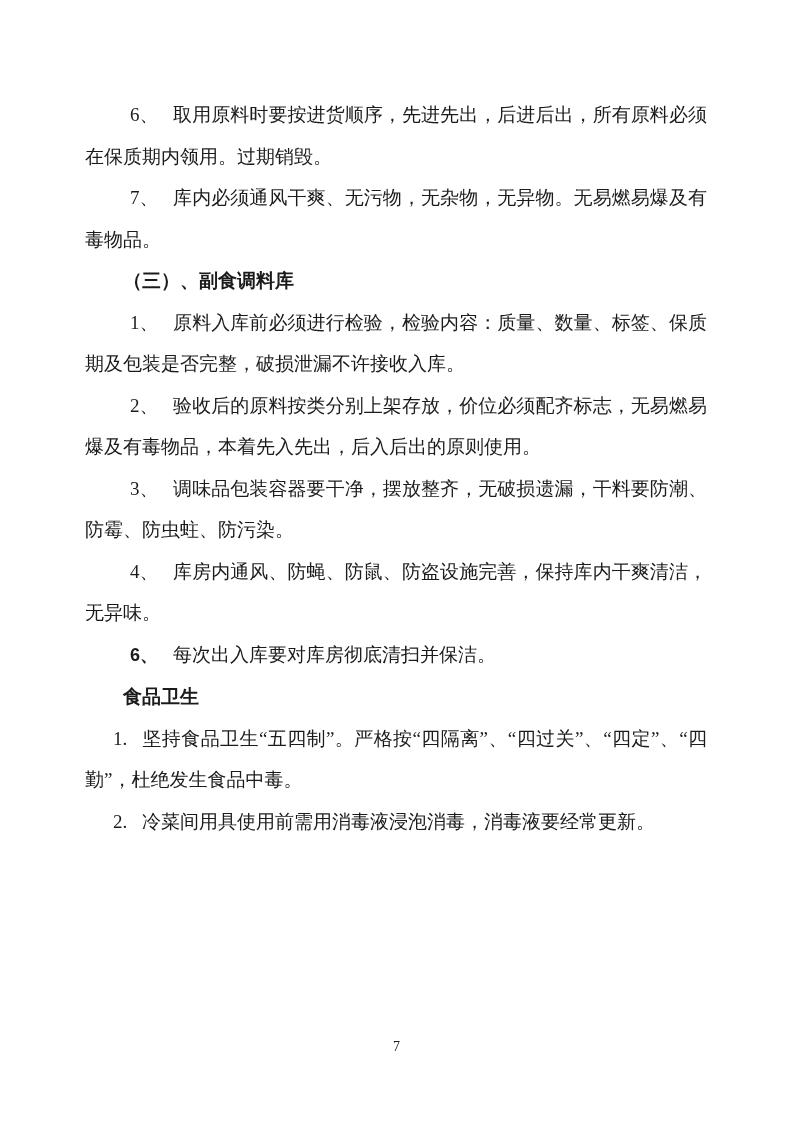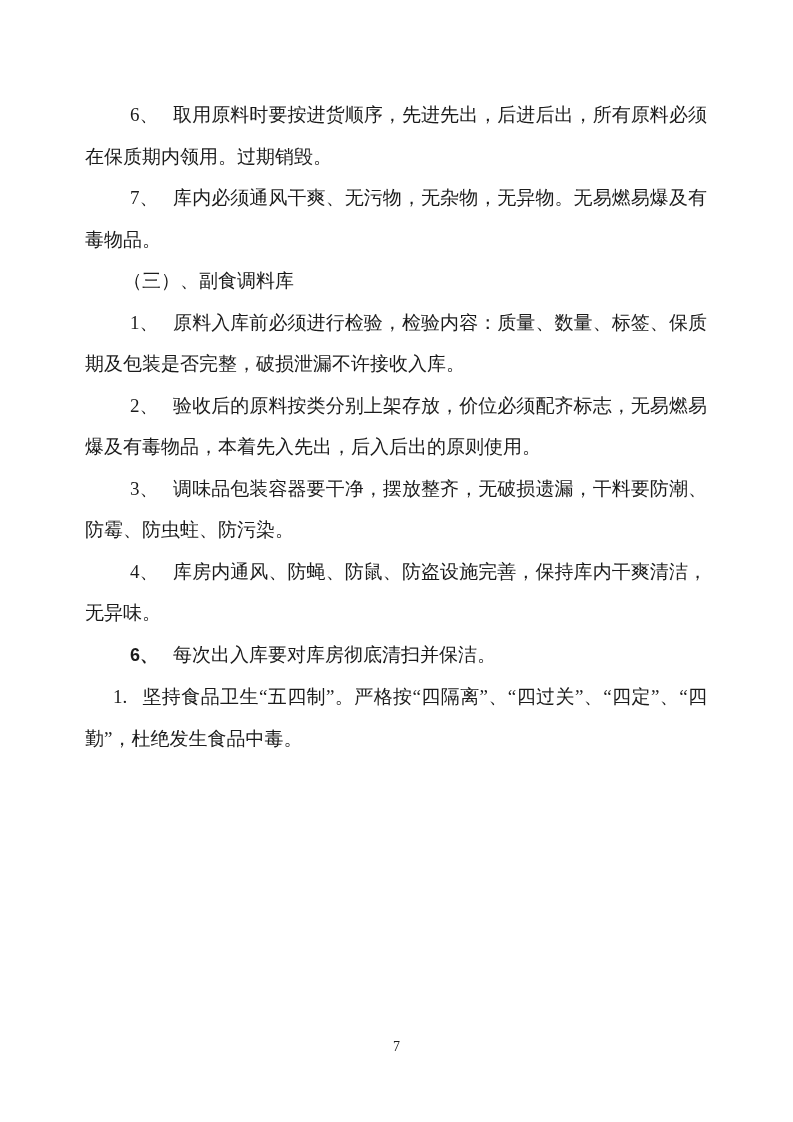--- a/index.html
+++ b/index.html
@@ -50,21 +50,21 @@
   p.subitem {
     text-indent: 28px;
   }
   p.subitem .num {
     display: inline-block;
     width: 29px;
     text-indent: 0;
   }
   p.heading {
     text-indent: 38px;
-    font-weight: 400;
+    font-weight: 700;
   }
   .page-number {
     position: absolute;
     top: 1038px;
     left: 0;
     width: 100%;
     text-align: center;
     font-family: "Liberation Serif", "DejaVu Serif", serif;
     font-size: 14px;
     line-height: 18px;
@@ -89,21 +89,23 @@
 
     <p class="item"><span class="num">2、</span><span class="txt">验收后的原料按类分别上架存放，价位必须配齐标志，无易燃易爆及有毒物品，本着先入先出，后入后出的原则使用。</span></p>
 
     <p class="item"><span class="num">3、</span><span class="txt">调味品包装容器要干净，摆放整齐，无破损遗漏，干料要防潮、防霉、防虫蛀、防污染。</span></p>
 
     <p class="item"><span class="num">4、</span><span class="txt">库房内通风、防蝇、防鼠、防盗设施完善，保持库内干爽清洁，无异味。</span></p>
 
 
     <p class="item boldnum"><span class="num">6、</span><span class="txt">每次出入库要对库房彻底清扫并保洁。</span></p>
 
+    <p class="heading"><span>食品卫生</span></p>
 
     <p class="subitem"><span class="num">1.</span><span class="txt">坚持食品卫生“五四制”。严格按“四隔离”、“四过关”、“四定”、“四勤”，杜绝发生食品中毒。</span></p>
 
+    <p class="subitem"><span class="num">2.</span><span class="txt">冷菜间用具使用前需用消毒液浸泡消毒，消毒液要经常更新。</span></p>
 
   </div>
 
   <div class="page-number">7</div>
 
 </div>
 
 </body></html>

